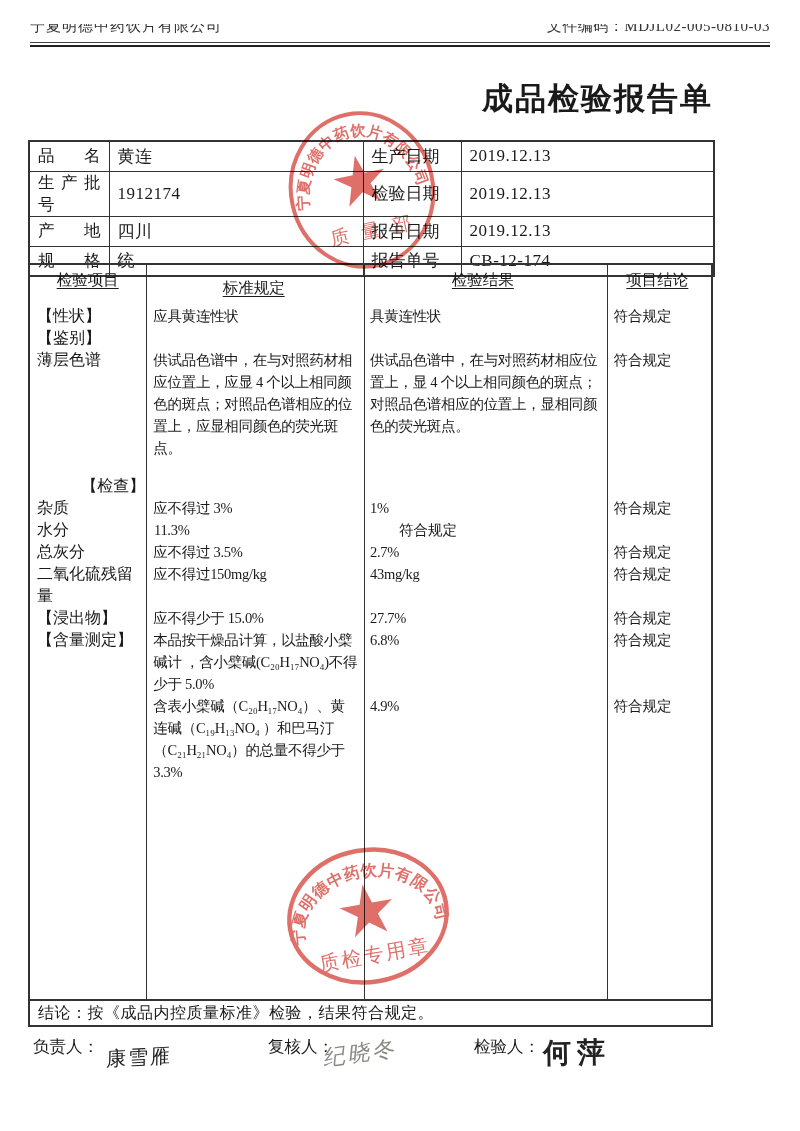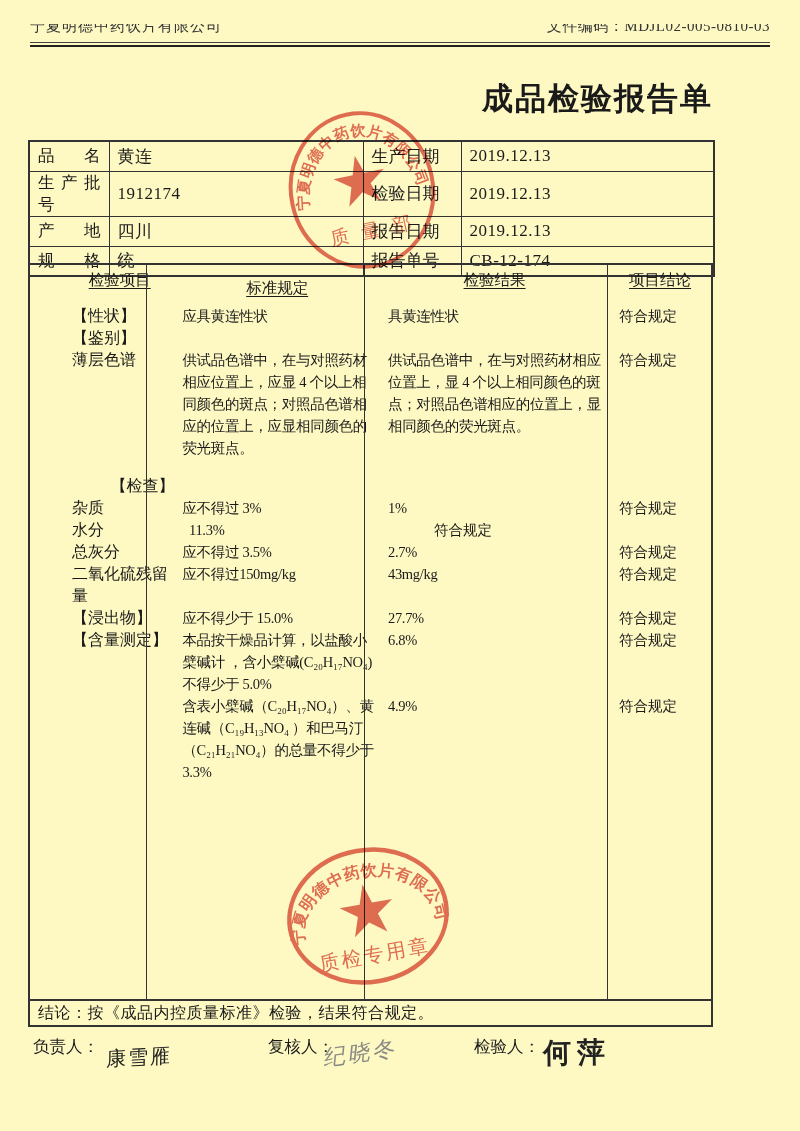--- a/index.html
+++ b/index.html
@@ -1,18 +1,18 @@
 <!DOCTYPE html>
 <html><head>
 <meta charset="utf-8">
 <style>
   * { margin:0; padding:0; box-sizing:border-box; }
   body { background:#e8e8e8; }
   .page {
-    position:relative; width:800px; height:1131px; background:#fef9c3;
+    position:relative; width:800px; height:1131px; background:#ffffff;
     font-family:"Liberation Serif","DejaVu Serif",serif; color:#1a1a1a;
     margin:0 auto; overflow:hidden;
   }
   
   .hdr-clip { position:absolute; top:24px; left:30px; right:30px; height:16px; overflow:hidden; }
   .hdr-inner { position:absolute; top:-7px; left:0; right:0; font-size:15px; color:#333; }
   .hdr-left { float:left; letter-spacing:1px; }
   .hdr-right { float:right; letter-spacing:0.5px; }
   .rule1 { position:absolute; top:42px; left:30px; right:30px; height:1px; background:#444; }
   .rule2 { position:absolute; top:45px; left:30px; right:30px; height:2px; background:#222; }
@@ -22,21 +22,21 @@
   
   table.info { position:absolute; left:28px; top:140px; width:685px;
                border-collapse:collapse; table-layout:fixed; }
   table.info td { border:1px solid #333; height:30px; font-size:17px; padding:0 8px;margin-left:35px; }
   table.info { border:2px solid #333; }
   td.lab1 span { display:block; text-align:justify; text-align-last:justify; font-size:16.5px; }
   td.lab2 { font-size:16.5px; }
   td.val1, td.val2 { letter-spacing:0.5px; }
   
   .main { position:absolute; left:28px; top:263px; width:685px; border:2px solid #333; background:transparent; }
-  .mt-grid { position:relative;padding-left:35px; }
+  .mt-grid { position:relative; }
   .vline { position:absolute; top:0; bottom:0; width:1px; background:#333; }
   .vl1 { left:116px; } .vl2 { left:334px; } .vl3 { left:577px; }
   .mt-header { display:flex; height:30px; align-items:center; font-size:15.5px; }
   .mt-header div { text-align:center; text-decoration:underline; text-underline-offset:3px; }
   .h1 { width:116px; } .h2 { width:218px;margin-top:17px; } .h3 { width:243px; } .h4 { width:108px; }
   .mt-body { height:704px; padding-top:10px; overflow:hidden; }
   .mt-row { display:flex; line-height:22px; font-size:14.5px; }
   .mt-row.gap { margin-top:16px;text-align:right; }
   .mt-row .c1 { width:116px; padding-left:7px; font-size:16px; }
   .mt-row .c2 { width:218px; padding:0 4px 0 8px; letter-spacing:-0.3px; }

